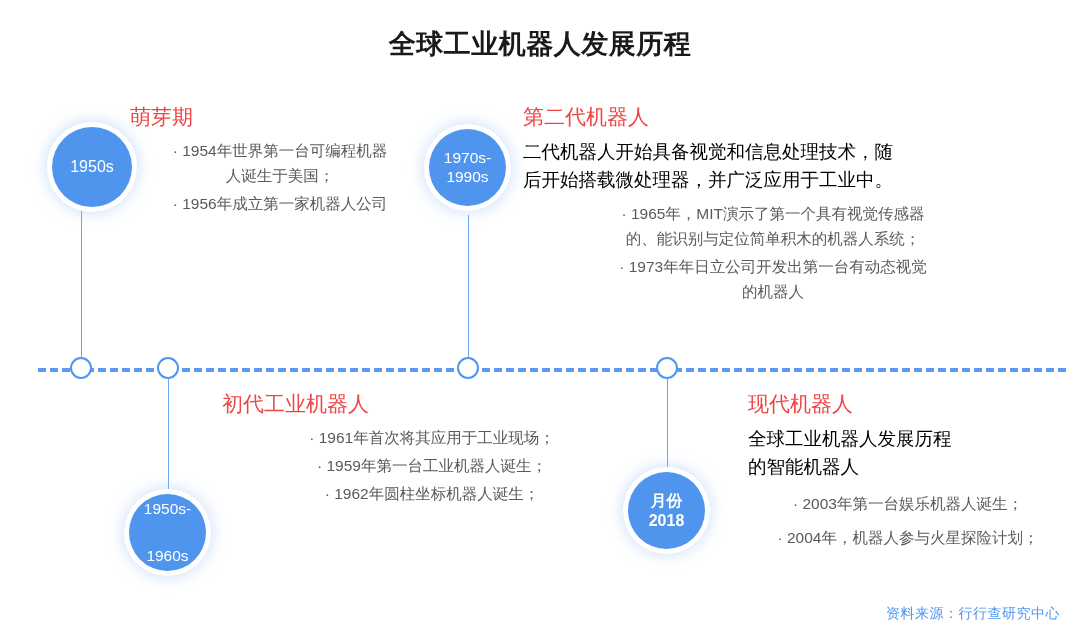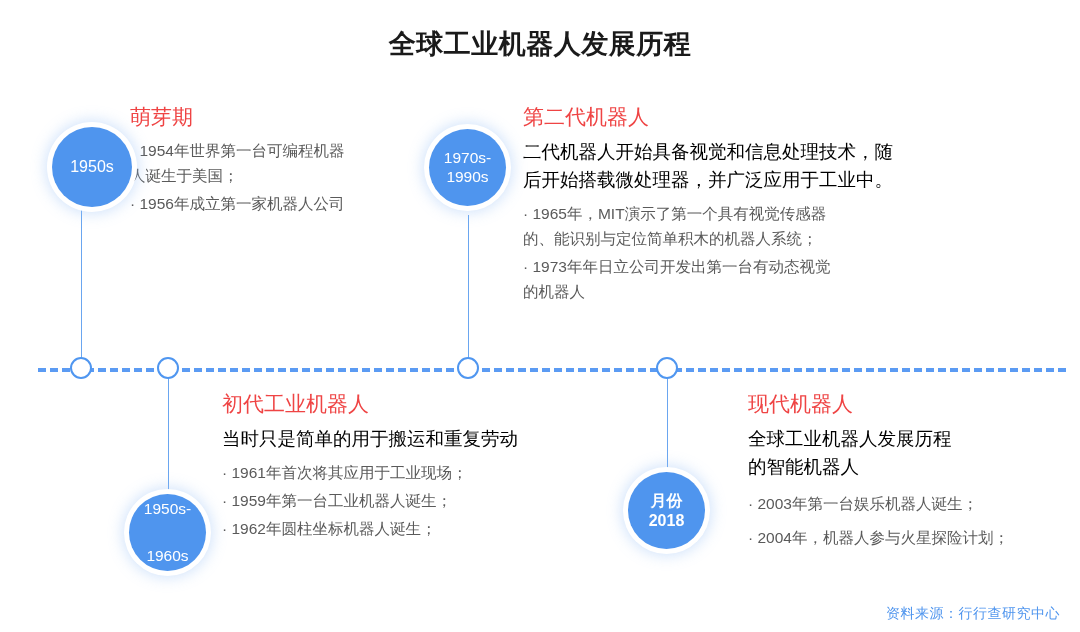--- a/index.html
+++ b/index.html
@@ -84,21 +84,21 @@
     color: #ef4444;
     margin: 0 0 8px 0;
     line-height: 1.25;
   }
   .node-lead {
     font-size: 18.5px;
     color: #000000;
     line-height: 1.5;
     margin: 0 0 7px 0;
   }
-  .bullets { margin: 0; padding: 0; list-style: none; }
+  .bullets { margin: 0; padding: 0; list-style: none; text-align: center; }
   .bullets li {
     font-size: 15.5px;
     color: #5a5a5a;
     line-height: 1.62;
     margin-bottom: 3px;
     white-space: pre-line;
   }
 
   
   .source-note {
@@ -157,21 +157,20 @@
 的机器人</li>
     </ul>
   </div>
 
   <div class="bubble" style="left:129px; top:494px; width:77px; height:77px; font-size:15.5px;gap:28px;">
     <span>1950s-</span>
     <span>1960s</span>
   </div>
   <div class="node-block" style="left:222px; top:391px; width:420px;">
     <div class="node-title">初代工业机器人</div>
-    <div class="node-lead" style="white-space: pre-line;">当时只是简单的用于搬运和重复劳动</div>
     <ul class="bullets">
       <li>· 1961年首次将其应用于工业现场；</li>
       <li>· 1959年第一台工业机器人诞生；</li>
       <li>· 1962年圆柱坐标机器人诞生；</li>
     </ul>
   </div>
 
   <div class="bubble" style="left:628px; top:472px; width:77px; height:77px; font-size:16px;font-weight:bold;">
     <span>月份</span>
     <span>2018</span>

